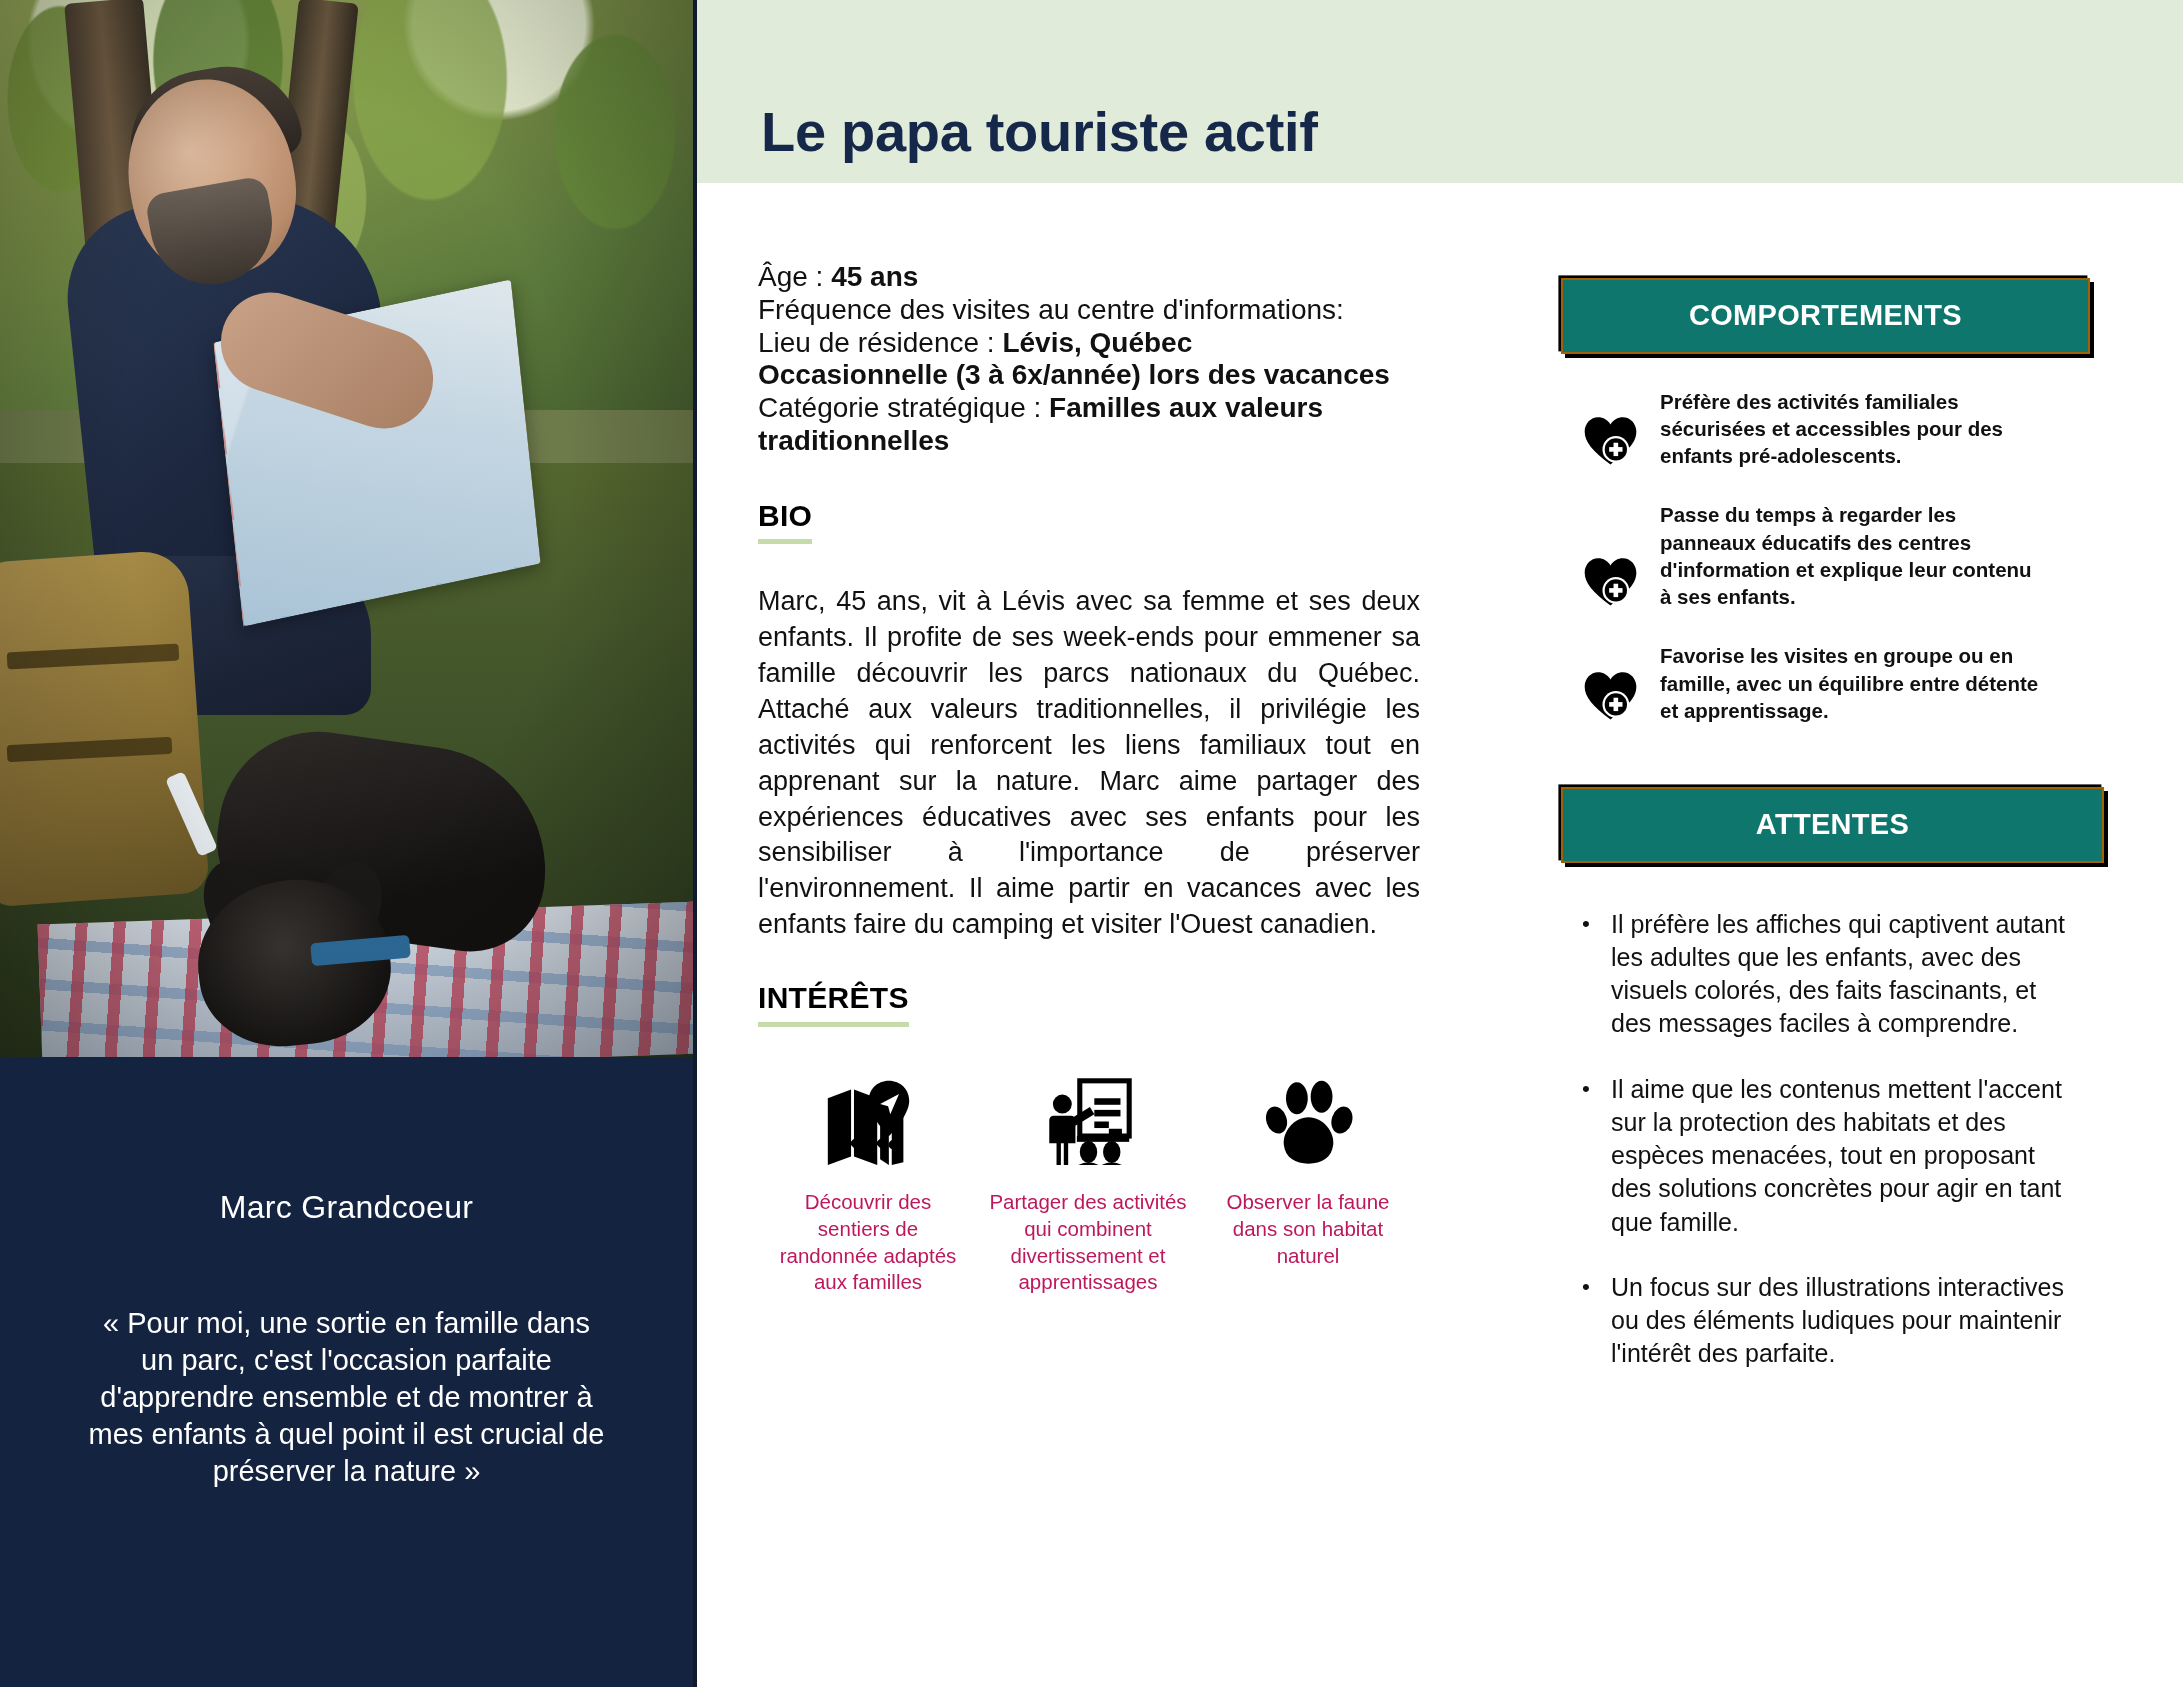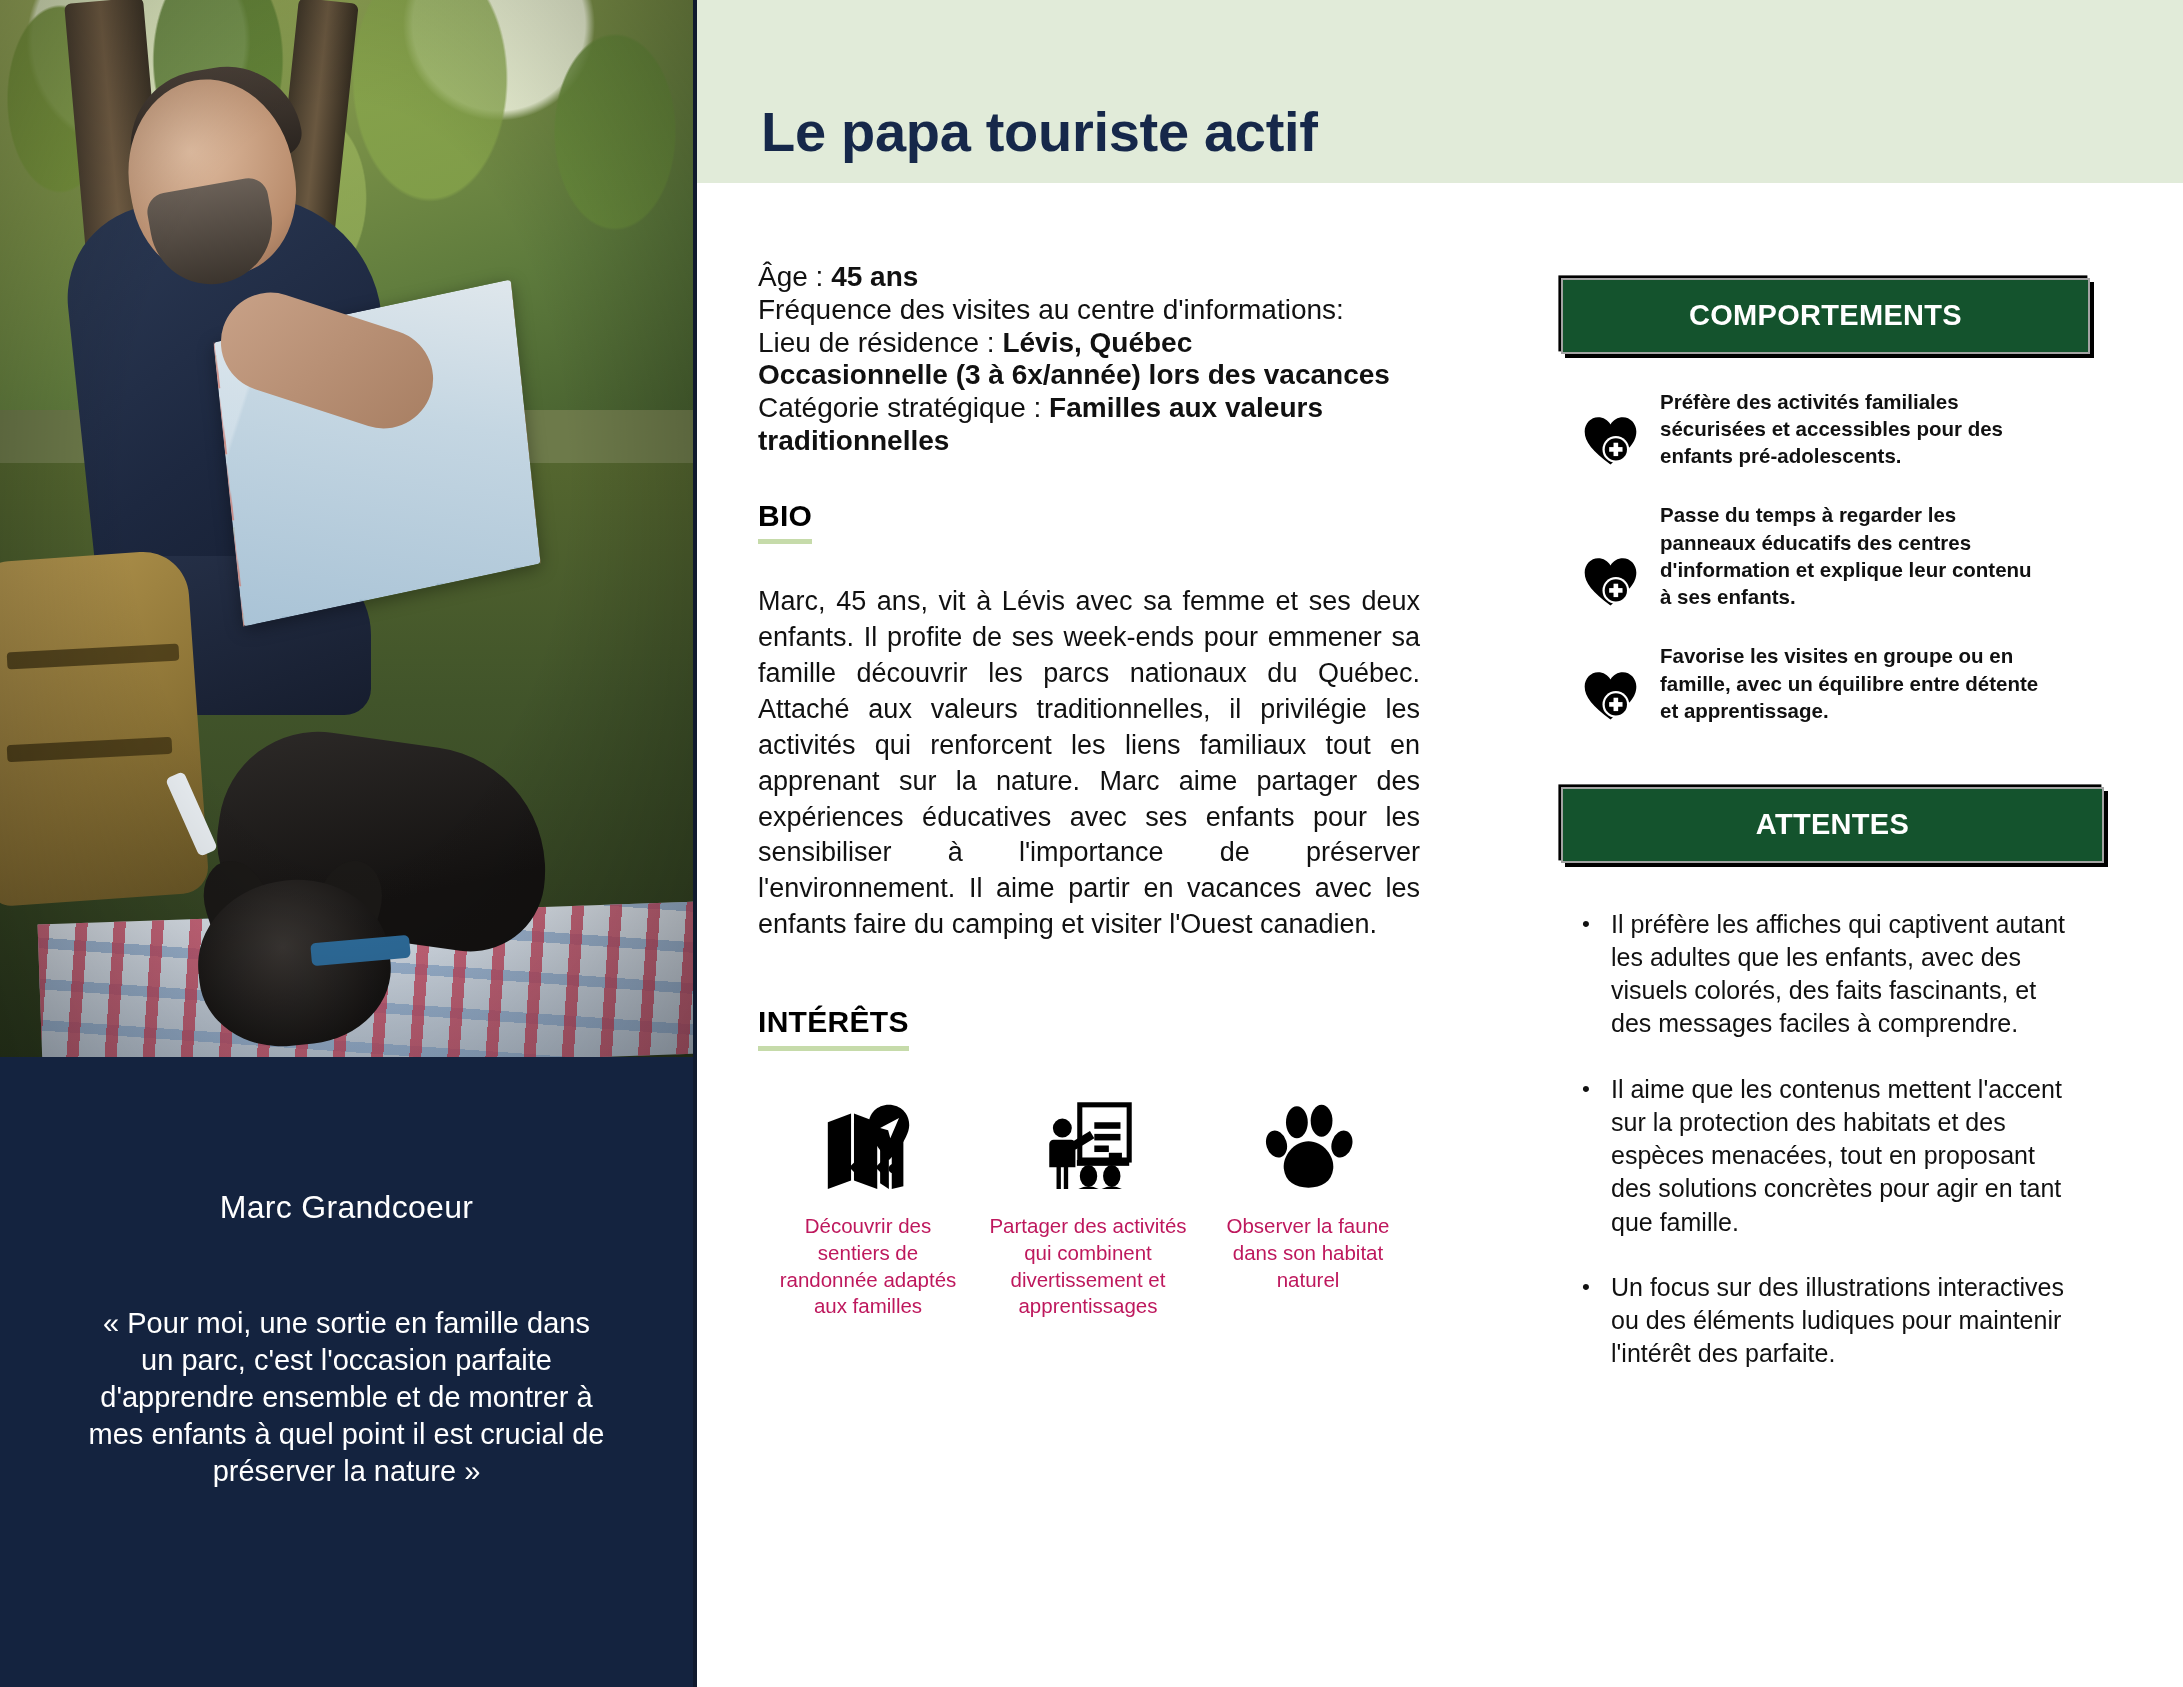--- a/index.html
+++ b/index.html
@@ -214,46 +214,46 @@
     font-size:30px; font-weight:bold; color:#000;
     letter-spacing:0.3px; display:inline-block;
     padding-bottom:6.6px; border-bottom:5.3px solid #c6dbaa;
   }
   #bio-head-wrap{ margin-top:41px; }
   #bio-text{
     margin-top:40px;
     font-size:27px; line-height:1.33; font-weight:300;
     color:#111; text-align:justify;
   }
-  #interests-head-wrap{ margin-top:62px; }
+  #interests-head-wrap{ margin-top:38px; }
 
   #interests-icons{
     margin-top:45px;
     display:flex; width:662px;
   }
   .interest{
     width:220px; display:flex; flex-direction:column; align-items:center;
   }
   .interest-icon{ height:99px; display:flex; align-items:center; justify-content:center; }
   .interest-caption{
     margin-top:18.5px; text-align:center;
     font-size:20.5px; line-height:1.3; font-weight:400; color:#be185d;
     width:198px;
   }
 
   
   #right-column{ position:absolute; left:1561px; top:0; width:543px; }
   .panel-header{
     position:relative;
-    background:#14532d; color:#fff;
+    background:#0f766e; color:#fff;
     text-align:center; font-weight:bold; letter-spacing:0.3px;
     font-size:29px;
     padding:18.5px 0 20px 0;
     box-shadow: 4px 4px 0 0 #000, -2.6px -2.6px 0 0 #000;
-    border:2px solid #a3a3a3;
+    border:2px solid #a16207;
   }
   #comportements-panel{ position:absolute; left:0; top:278px; width:529px; }
   #attentes-panel{ position:absolute; left:0; top:787px; width:543px; }
 
   .behaviour-list{ margin-top:34px; }
   .behaviour{
     display:flex; align-items:flex-end;
     margin-bottom:32px;
   }
   .behaviour-icon{ width:99px; flex:0 0 99px; display:flex; justify-content:center; padding-top:2.6px; }

